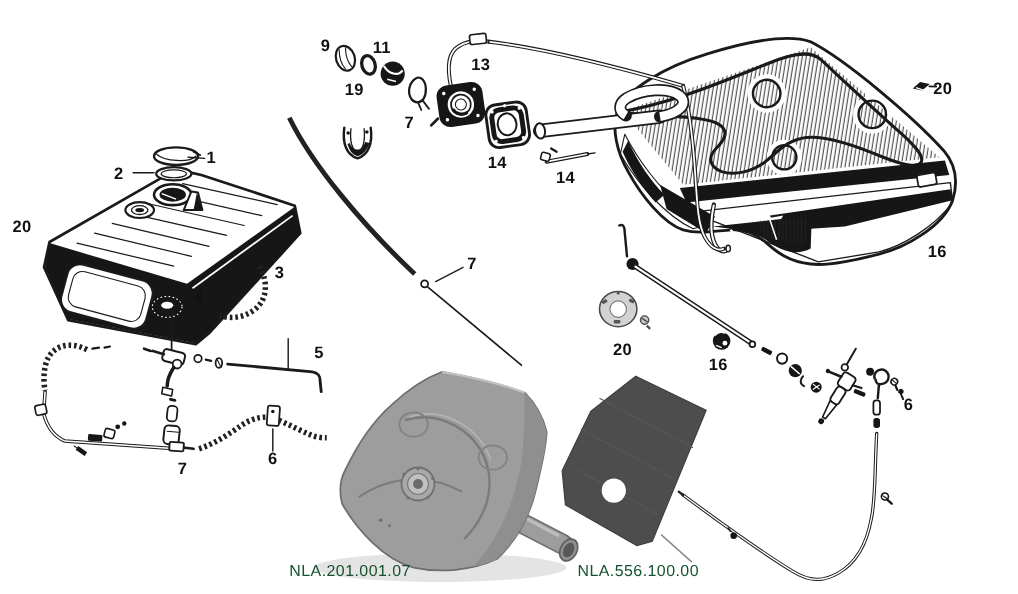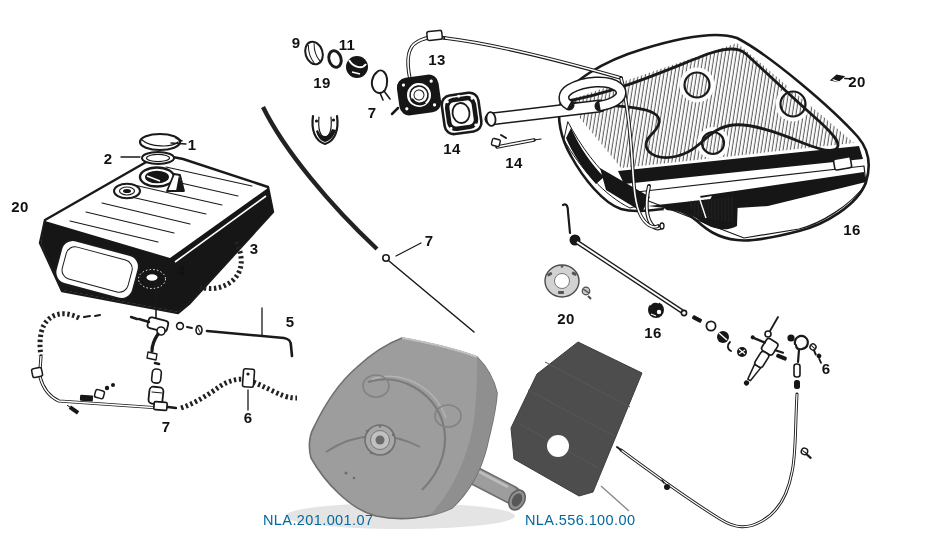--- a/index.html
+++ b/index.html
@@ -2,21 +2,21 @@
 <html><head>
 <meta charset="utf-8">
 <style>
   html,body { margin:0; padding:0; background:#ffffff; }
   .stage { position:relative; width:925px; height:540px; background:#ffffff; overflow:hidden;
            font-family:"Liberation Sans", sans-serif; }
   .stage svg { position:absolute; left:0; top:0; }
   .plabel { position:absolute; transform:translate(-50%,-50%);
             font:bold 15px "Liberation Sans", sans-serif; color:#111; letter-spacing:.3px;
             white-space:nowrap; }
-  .pnum { position:absolute; font:14.5px "Liberation Sans", sans-serif; color:#0369a1;
+  .pnum { position:absolute; font:14.5px "Liberation Sans", sans-serif; color:#14532d;
           letter-spacing:.4px; white-space:nowrap; }
   .ln { stroke:#1a1a1a; fill:none; stroke-linecap:round; stroke-linejoin:round; }
   .fw { fill:#ffffff; }
   .fk { fill:#161616; }
 </style>
 </head>
 <body>
 
 <div class="stage">
 

